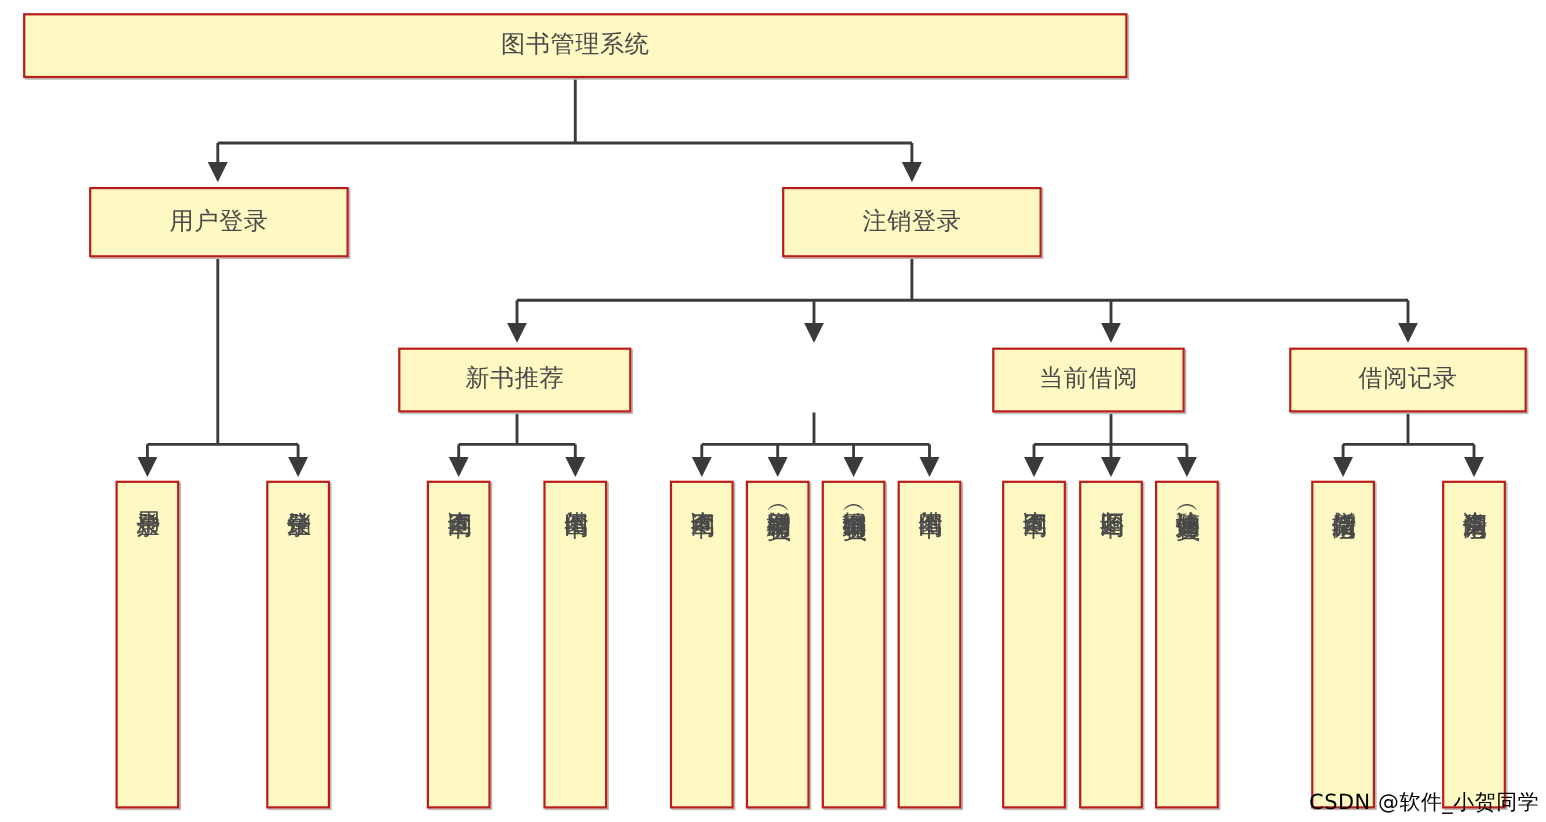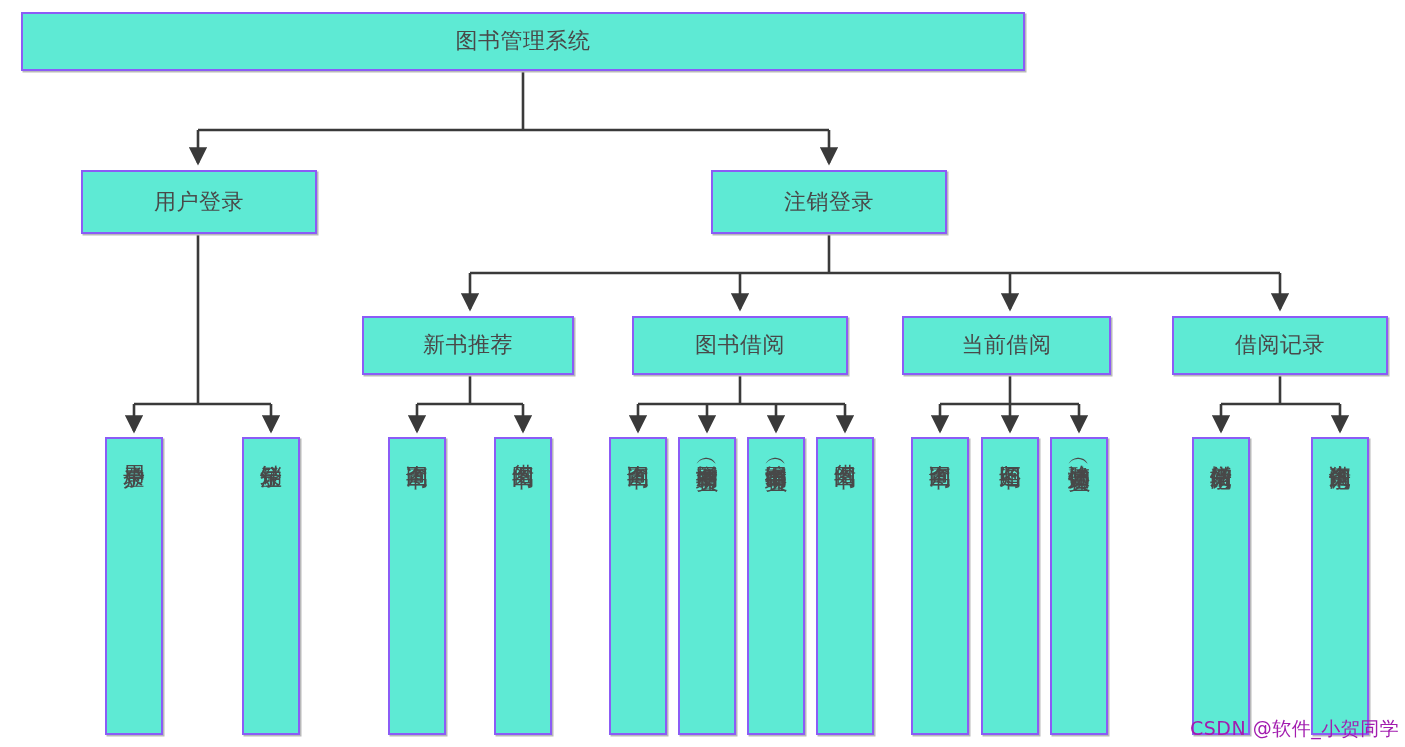--- a/index.html
+++ b/index.html
@@ -21,22 +21,22 @@
     position: absolute;
     left: 0;
     top: 0;
     width: 1405px;
     height: 747px;
     pointer-events: none;
   }
   .node {
     position: absolute;
     box-sizing: border-box;
-    background: #5eead4;
-    border: 2px solid #8b5cf6;
+    background: #fef9c3;
+    border: 2px solid #b91c1c;
     box-shadow: 1.5px 1.5px 0 0 #b9b9b9;
     display: flex;
     align-items: center;
     justify-content: center;
     color: #4a4a4a;
     z-index: 2;
   }
   .node .label {
     display: block;
     text-align: center;
@@ -59,21 +59,21 @@
     writing-mode: vertical-rl;
     text-orientation: upright;
     font-size: 22px;
     line-height: 1.18;
     letter-spacing: 1px;
     white-space: nowrap;
   }
   .watermark {
     position: absolute;
     font-size: 19px;
-    color: #a21caf;
+    color: #000000;
     white-space: nowrap;
     z-index: 3;
     letter-spacing: 0.5px;
   }
 </style>
 </head>
 <body>
 
 <div id="canvas">
 
@@ -134,24 +134,21 @@
   <div class="node horiz" style="left:81px; top:170px; width:236px; height:64px;">
     <span class="label">用户登录</span>
   </div>
   <div class="node horiz" style="left:711px; top:170px; width:236px; height:64px;">
     <span class="label">注销登录</span>
   </div>
 
   <div class="node horiz" style="left:362px; top:316px; width:212px; height:59px;">
     <span class="label">新书推荐</span>
   </div>
-  <div class="node horiz" style="left:632px; top:316px; width:216px; height:59px;">
-    <span class="label">图书借阅</span>
-  </div>
-  <div class="node horiz" style="left:902px; top:316px; width:209px; height:59px;">
+  <div class="node horiz" style="left:902px; top:316px; width:175px; height:59px;">
     <span class="label">当前借阅</span>
   </div>
   <div class="node horiz" style="left:1172px; top:316px; width:216px; height:59px;align-items:center;">
     <span class="label">借阅记录</span>
   </div>
 
   <div class="node vert" style="left:105px; top:437px; width:58px; height:298px;">
     <span class="label">用户登录</span>
   </div>
   <div class="node vert" style="left:242px; top:437px; width:58px; height:298px;">

